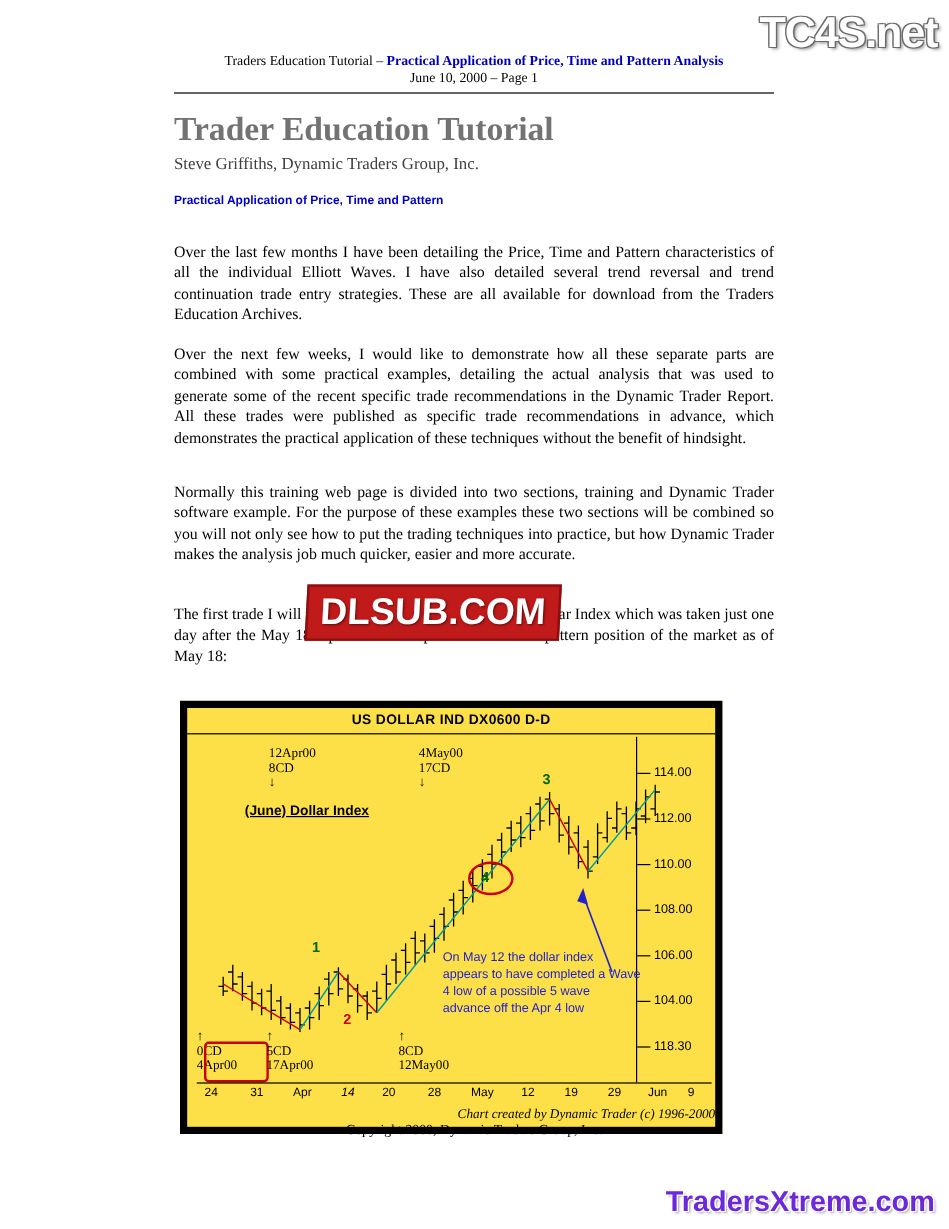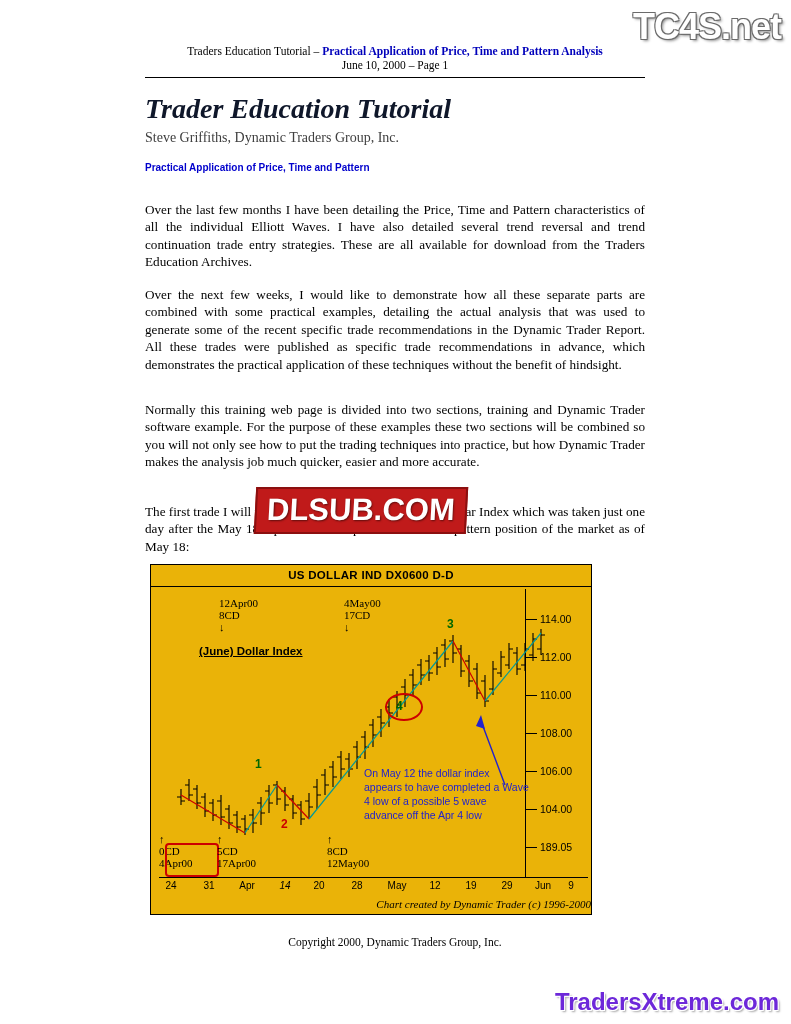--- a/index.html
+++ b/index.html
@@ -71,24 +71,23 @@
     width: 500px;
     border-top: 1px solid #000;
     height: 0;
   }
 
   .doc-title {
     position: absolute;
     left: 145px;
     top: 93px;
     font-family: "Liberation Serif", serif;
-    font-style: italic;
     font-weight: bold;
     font-size: 28px;
-    color: #0f172a;
+    color: #737373;
   }
 
   .byline {
     position: absolute;
     left: 145px;
     top: 130px;
     font-size: 14px;
     color: #404040;
   }
 
@@ -131,25 +130,25 @@
     border: 2px solid #8b0f0f;
     padding: 3px 10px 4px 10px;
     text-shadow: 1px 1px 2px rgba(0,0,0,0.5);
     transform: skewX(-3deg);
   }
 
   
   .figure {
     position: absolute;
     left: 150px;
-    top: 564px;
+    top: 584px;
     width: 440px;
     height: 349px;
-    border: 1px solid #000000;
-    background: #eab308;
+    border: 6px solid #000000;
+    background: #fde047;
   }
   .fig-title {
     position: absolute;
     left: 0; right: 0;
     top: 4px;
     text-align: center;
     font-family: "Liberation Sans", sans-serif;
     font-weight: bold;
     font-size: 11.5px;
     letter-spacing: 0.3px;
@@ -339,21 +338,21 @@
       <div class="tickmark" style="top:144px;"></div>
       <div class="tick" style="top:138px;">108.00</div>
 
       <div class="tickmark" style="top:182px;"></div>
       <div class="tick" style="top:176px;">106.00</div>
 
       <div class="tickmark" style="top:220px;"></div>
       <div class="tick" style="top:214px;">104.00</div>
 
       <div class="tickmark" style="top:258px;"></div>
-      <div class="tick" style="top:252px;">189.05</div>
+      <div class="tick" style="top:252px;">118.30</div>
     </div>
 
     <div class="plot-area">
       <svg width="415" height="288" viewBox="0 0 415 288">
 
         <g stroke="#000" stroke-width="1.1" fill="none">
           <path d="M22,200 L22,216 M22,208 L18,208 M22,212 L26,212"></path>
           <path d="M30,190 L30,212 M30,196 L26,196 M30,206 L34,206"></path>
           <path d="M38,196 L38,220 M38,200 L34,200 M38,214 L42,214"></path>
           <path d="M46,204 L46,228 M46,208 L42,208 M46,222 L50,222"></path>

